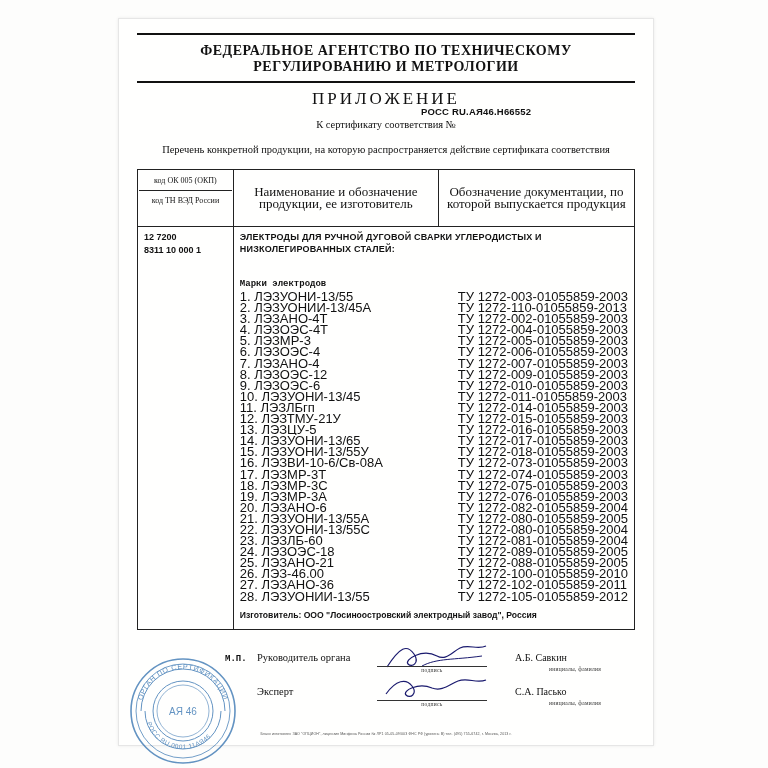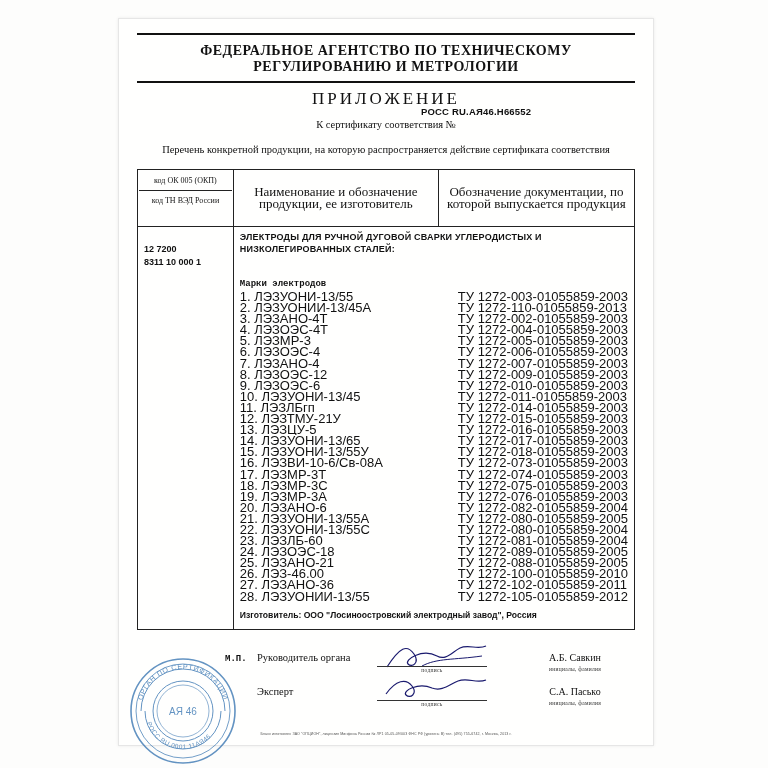--- a/index.html
+++ b/index.html
@@ -126,21 +126,21 @@
     border-bottom: 1px solid #222;
   }
   .head-a2 {
     text-align: center;
     font-size: 8px;
     padding: 5px 3px;
   }
   .body-a {
     font-family: "Liberation Sans", sans-serif;
     font-size: 9px;
-    padding: 16px 6px;
+    padding: 4px 6px;
     line-height: 13px;
     font-weight: bold;
   }
   .body-main {
     padding: 4px 6px 8px 6px;
   }
   .prod-head {
     font-family: "Liberation Sans", sans-serif;
     font-size: 9px;
     font-weight: bold;
@@ -209,21 +209,20 @@
     text-align: center;
     font-size: 5.5px;
     color: #333;
     letter-spacing: 0.3px;
   }
   .sig-name {
     position: absolute;
     left: 378px;
     top: 8px;
     width: 120px;
-    text-align: center;
     font-size: 10px;
   }
   .sig-name-cap {
     position: absolute;
     left: 378px;
     top: 22px;
     width: 120px;
     text-align: center;
     font-size: 5.5px;
     color: #333;

